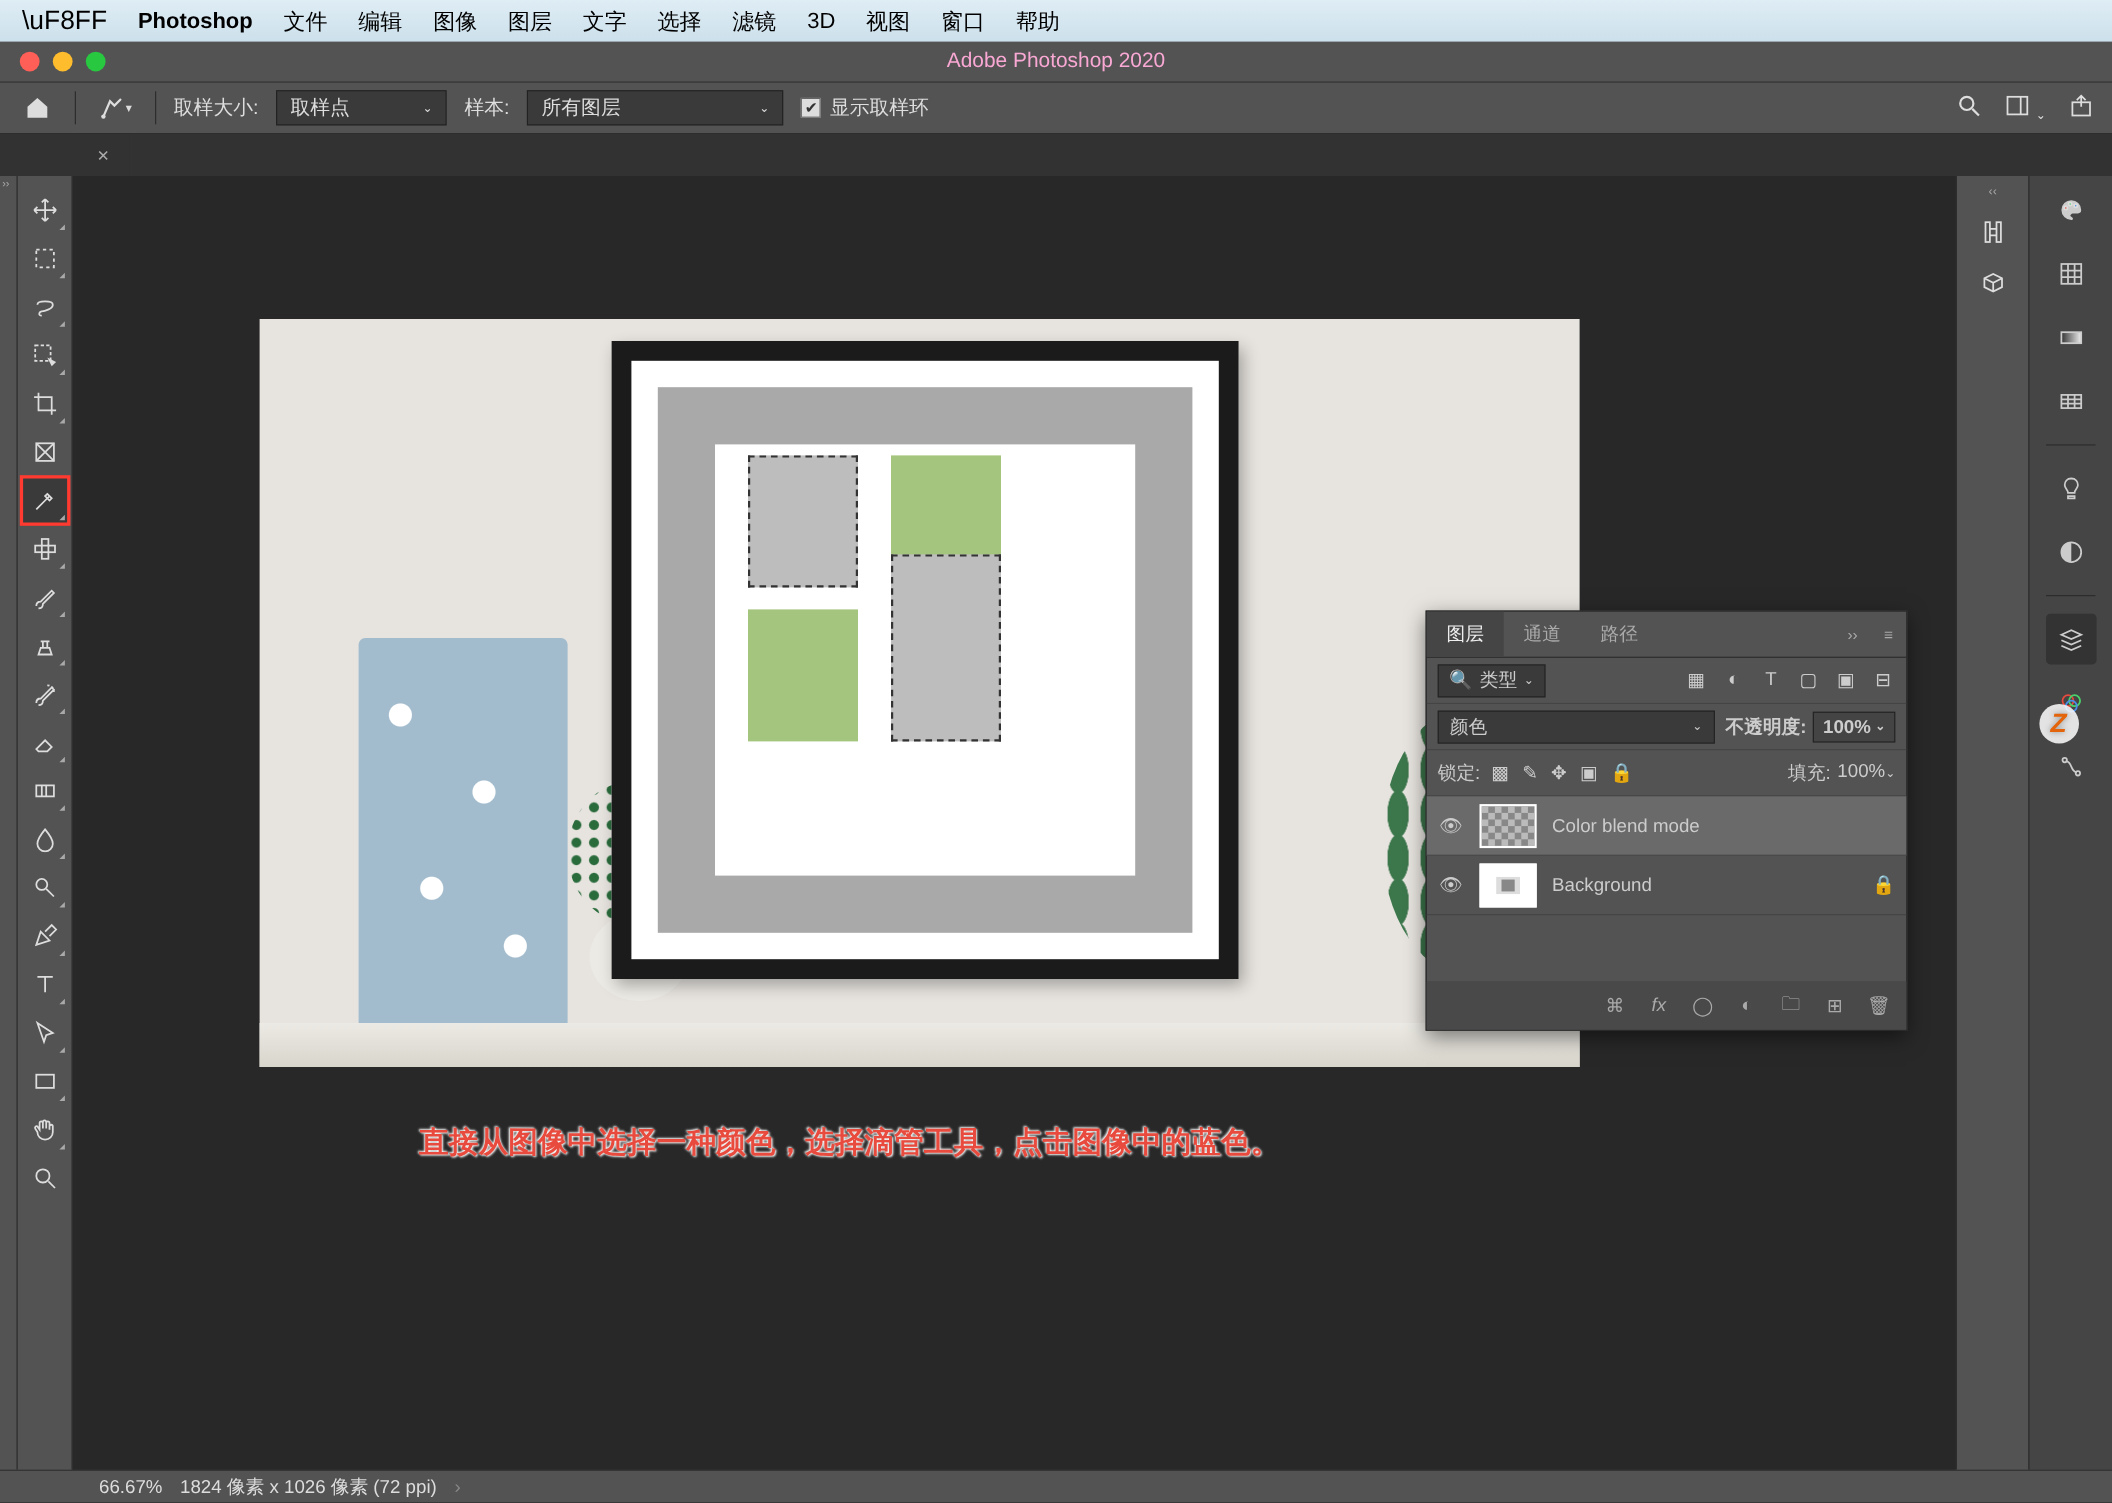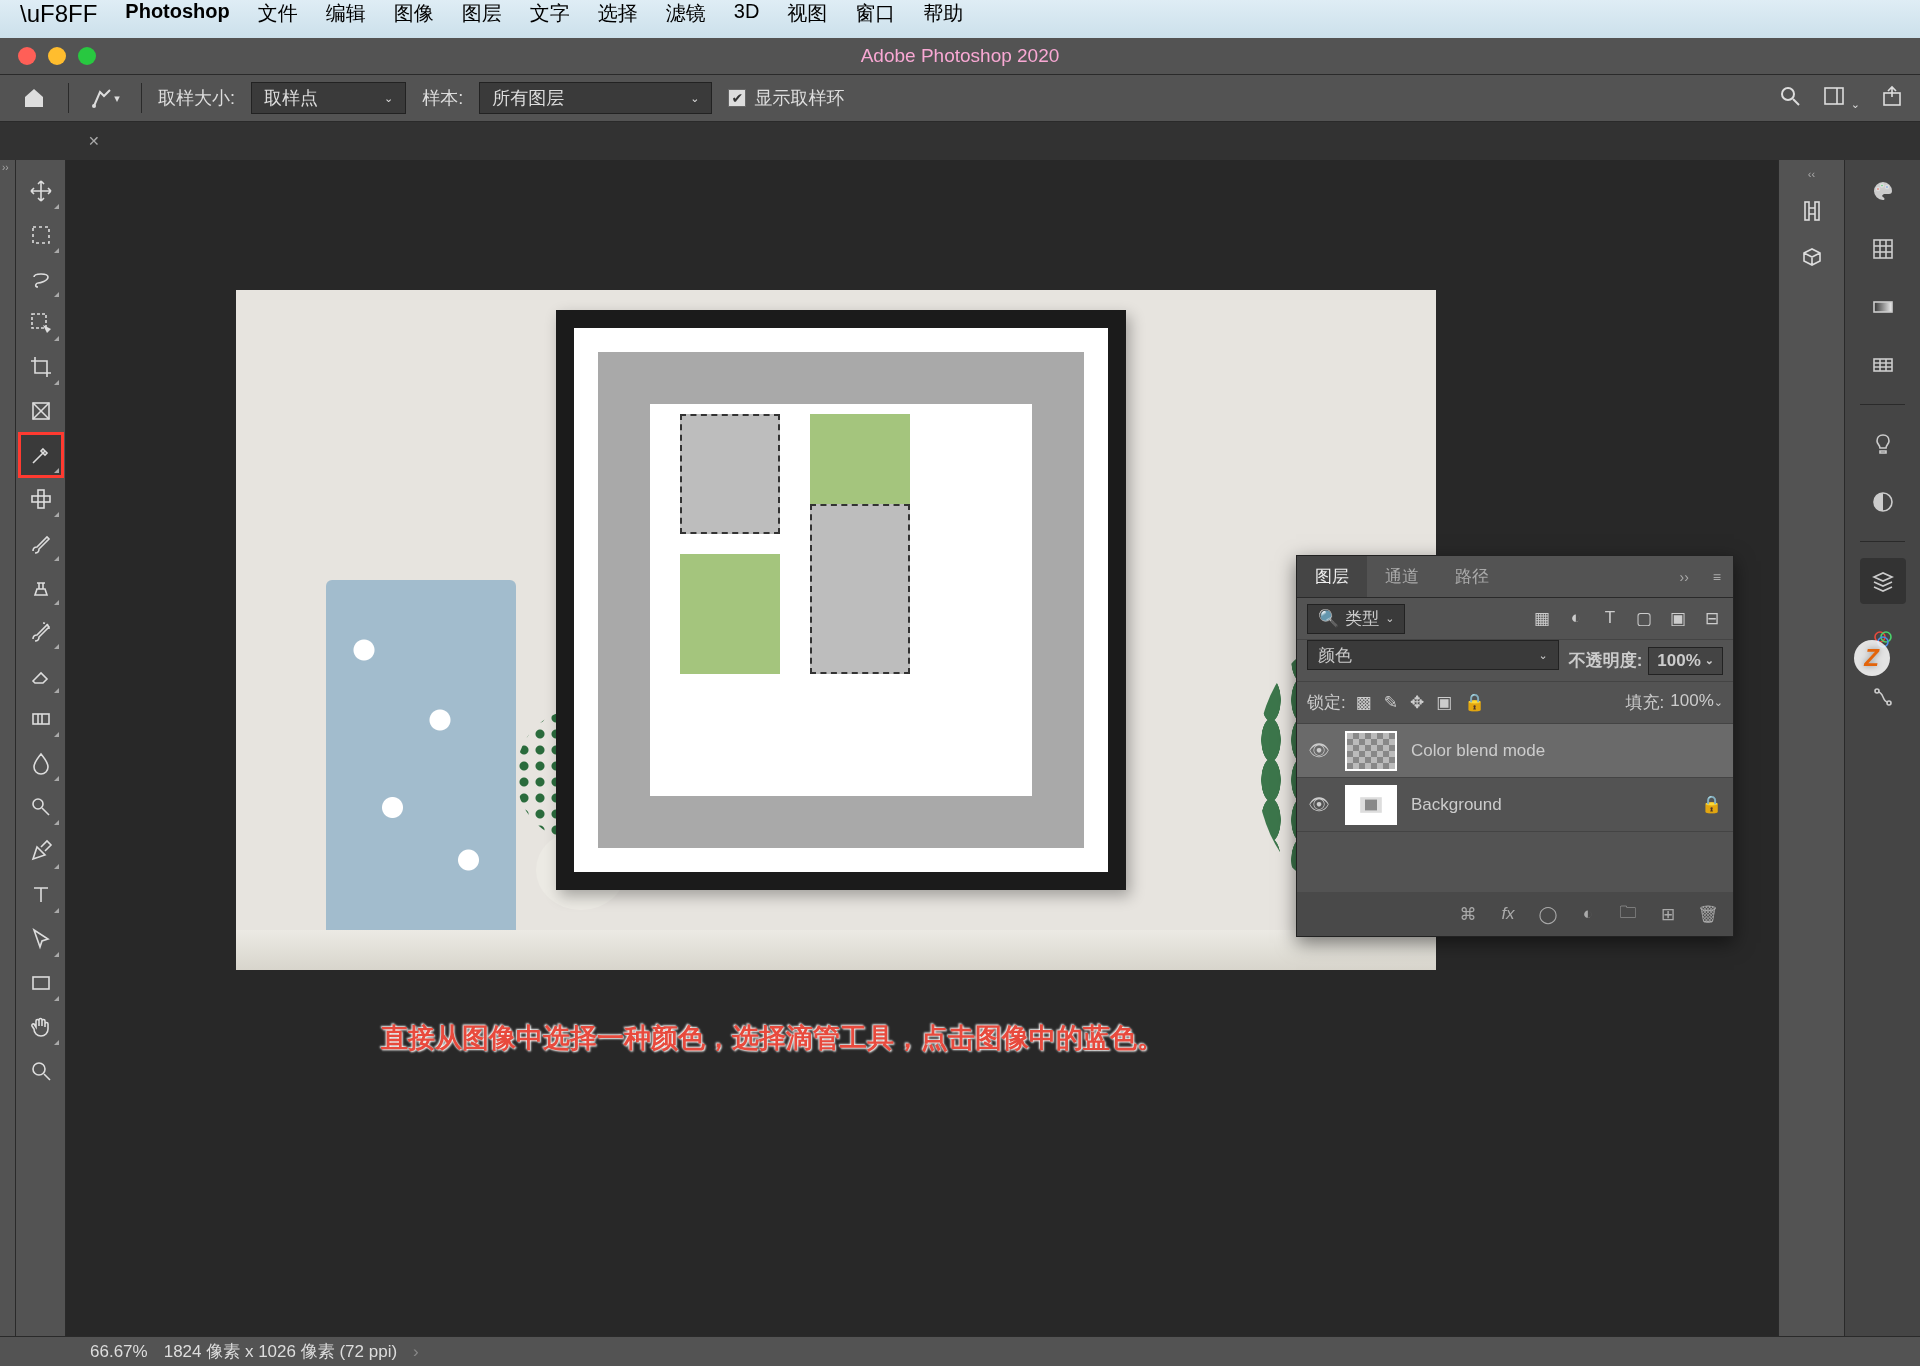--- a/index.html
+++ b/index.html
@@ -1,19 +1,19 @@
 <!DOCTYPE html>
 <html><head>
 <meta charset="utf-8">
 <style>
 * { margin: 0; padding: 0; box-sizing: border-box; font-family: -apple-system, "Helvetica Neue", Arial, sans-serif; }
 body { background: #333; width: 1920px; height: 1366px; overflow: hidden; position: relative; }
 
 
-.macos-menubar { height: 38px; background: linear-gradient(#dfedf5, #cce0eb); display: flex; padding: 0 20px; gap: 28px; font-size: 20px; color: #000; }
+.macos-menubar { height: 38px; background: linear-gradient(#dfedf5, #cce0eb); display: flex; align-items: center; padding: 0 20px; gap: 28px; font-size: 20px; color: #000; }
 .apple-icon { font-size: 24px; }
 .macos-menubar .app-name { font-weight: 700; }
 .macos-menubar span { cursor: default; }
 
 
 .window-titlebar { height: 36px; background: #535353; display: flex; align-items: center; position: relative; }
 .traffic-lights { display: flex; gap: 12px; padding-left: 18px; }
 .tlight { width: 18px; height: 18px; border-radius: 50%; }
 .tl-close { background: #ff5f57; }
 .tl-min { background: #ffbd2e; }
@@ -65,21 +65,21 @@
 .lp-tab { padding: 0 18px; height: 100%; display: flex; align-items: center; color: #aaa; }
 .lp-tab.active { background: #454545; color: #eee; }
 .lp-tabs .spring { flex: 1; }
 .lp-tabs .menu-ic { padding: 0 12px; color: #aaa; font-size: 14px; }
 
 .lp-row { display: flex; align-items: center; height: 42px; padding: 0 10px; gap: 10px; border-bottom: 1px solid #444; }
 .lp-filter { background: #3a3a3a; border: 1px solid #222; padding: 2px 10px; display: flex; align-items: center; gap: 6px; height: 30px; }
 .lp-icons-row { display: flex; gap: 12px; margin-left: auto; }
 .lp-icons-row span { width: 22px; text-align: center; }
 
-.lp-blendrow { display: flex; height: 42px; padding: 0 10px; gap: 10px; border-bottom: 1px solid #444; }
+.lp-blendrow { display: flex; align-items: center; height: 42px; padding: 0 10px; gap: 10px; border-bottom: 1px solid #444; }
 .lp-blend { background: #3a3a3a; border: 1px solid #222; padding: 2px 10px; display: flex; align-items: center; gap: 50px; height: 30px; flex:1; justify-content: space-between;}
 .lp-opacity { display: flex; align-items: center; gap: 6px; font-weight: bold; }
 .lp-opacity .valbox { background: #444; border: 1px solid #222; padding: 2px 8px; height: 28px; display: flex; align-items: center; gap: 4px;}
 
 .lp-lockrow { display: flex; align-items: center; height: 42px; padding: 0 10px; gap: 10px; border-bottom: 1px solid #444; }
 .lp-lockrow .lock-icons { display: flex; gap: 12px; }
 .lp-lockrow .fill-group { margin-left: auto; display: flex; align-items: flex-start; gap: 6px; }
 
 .lp-layers { max-height: 200px; }
 .lp-layer { display: flex; align-items: center; height: 54px; padding: 0 10px; gap: 14px; border-bottom: 1px solid #444; }

